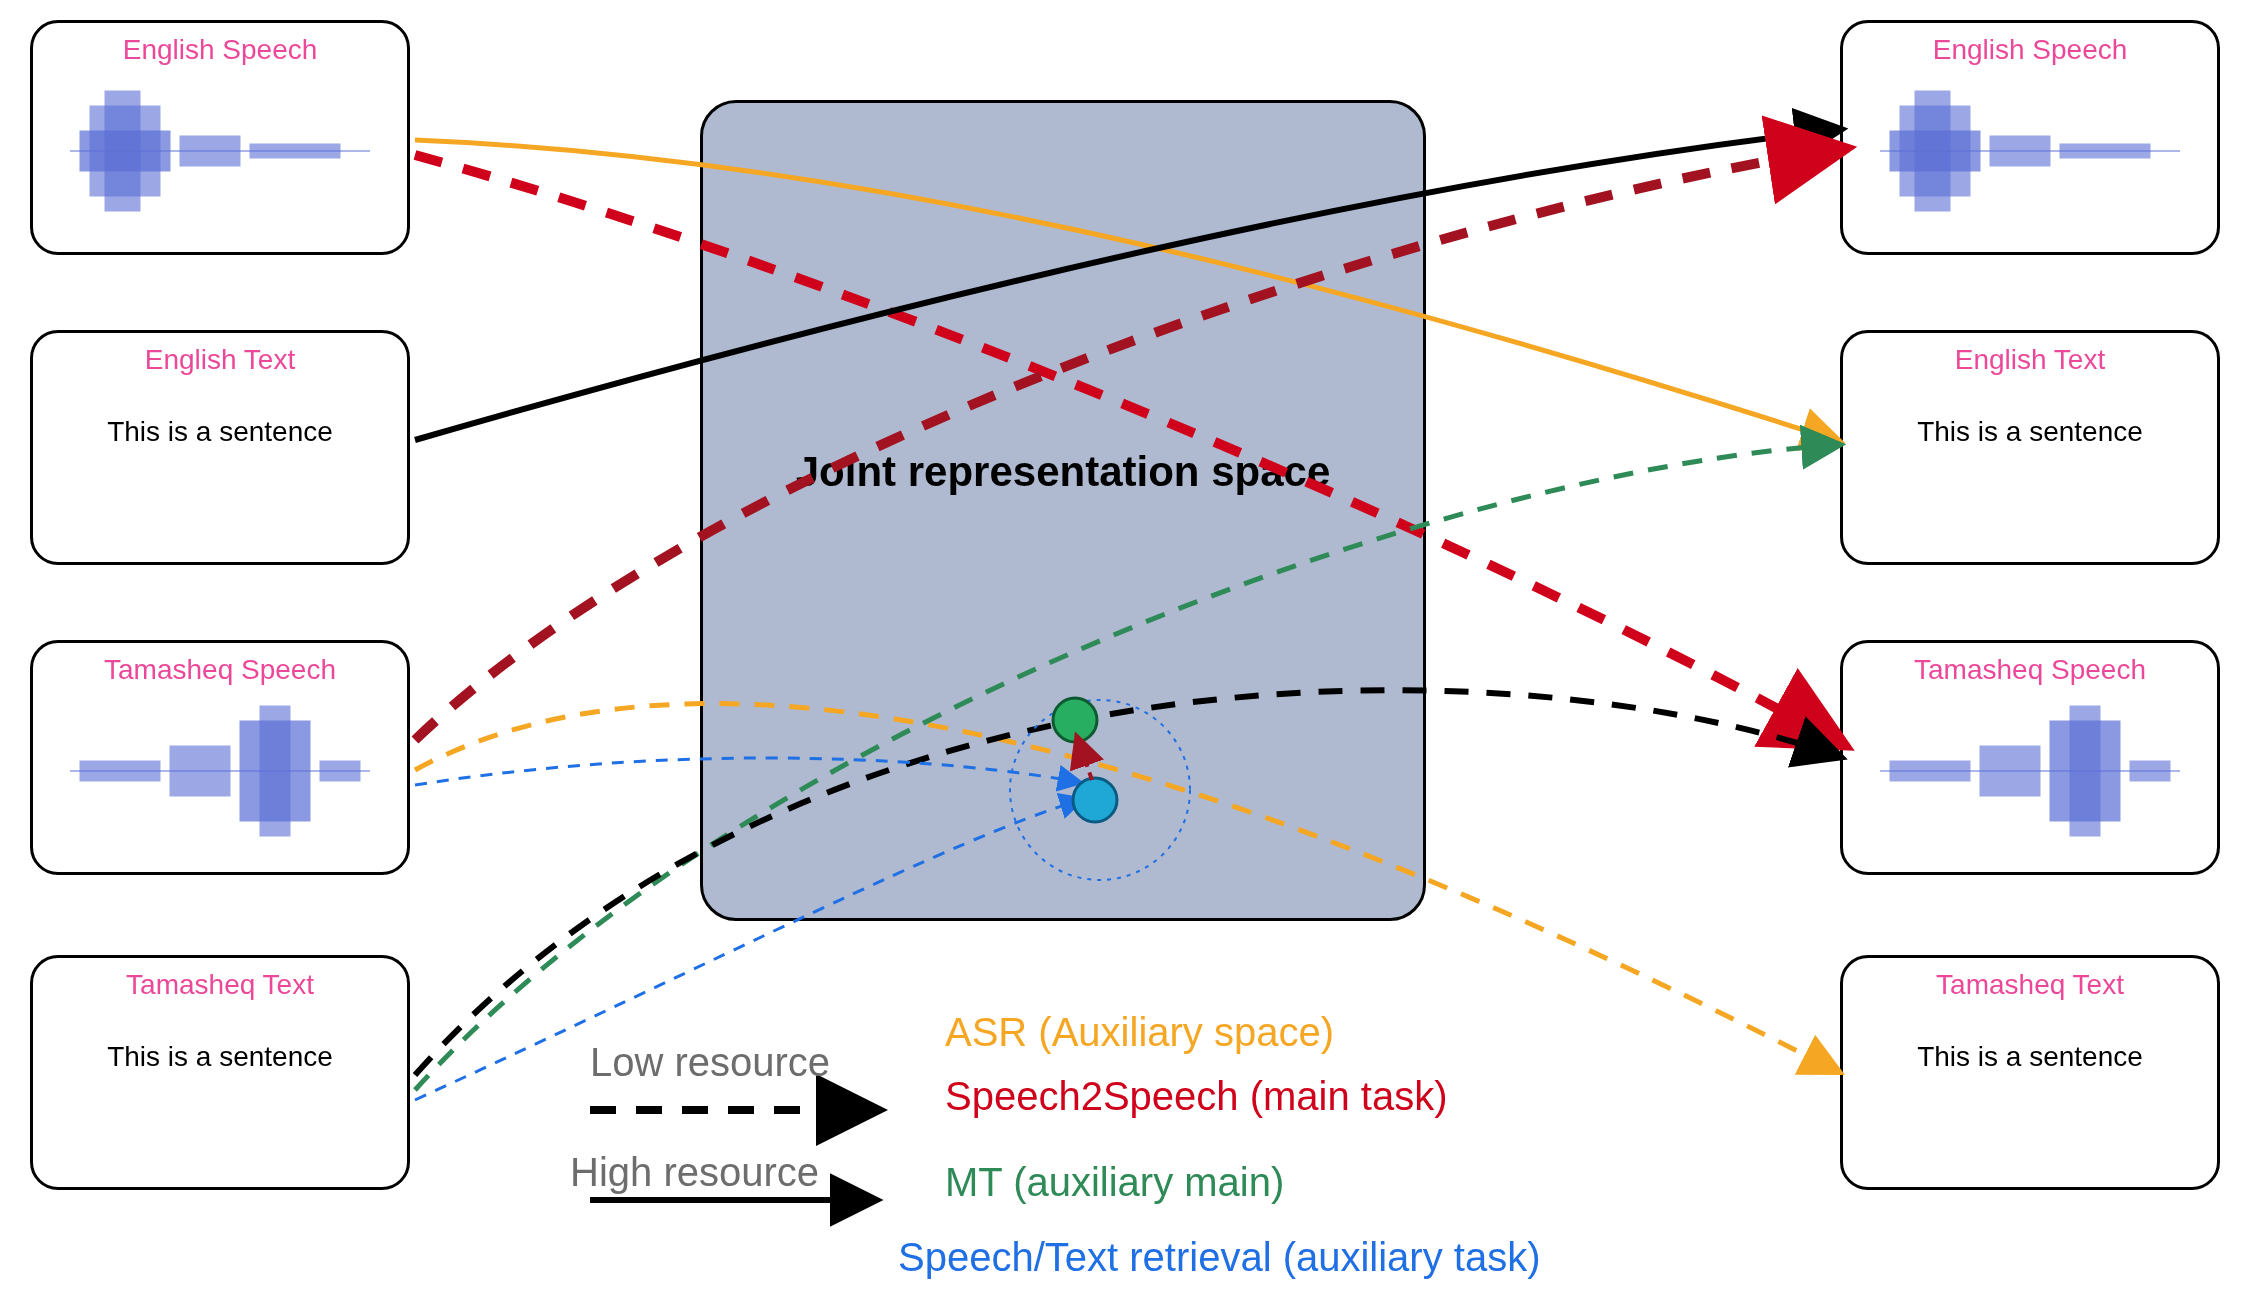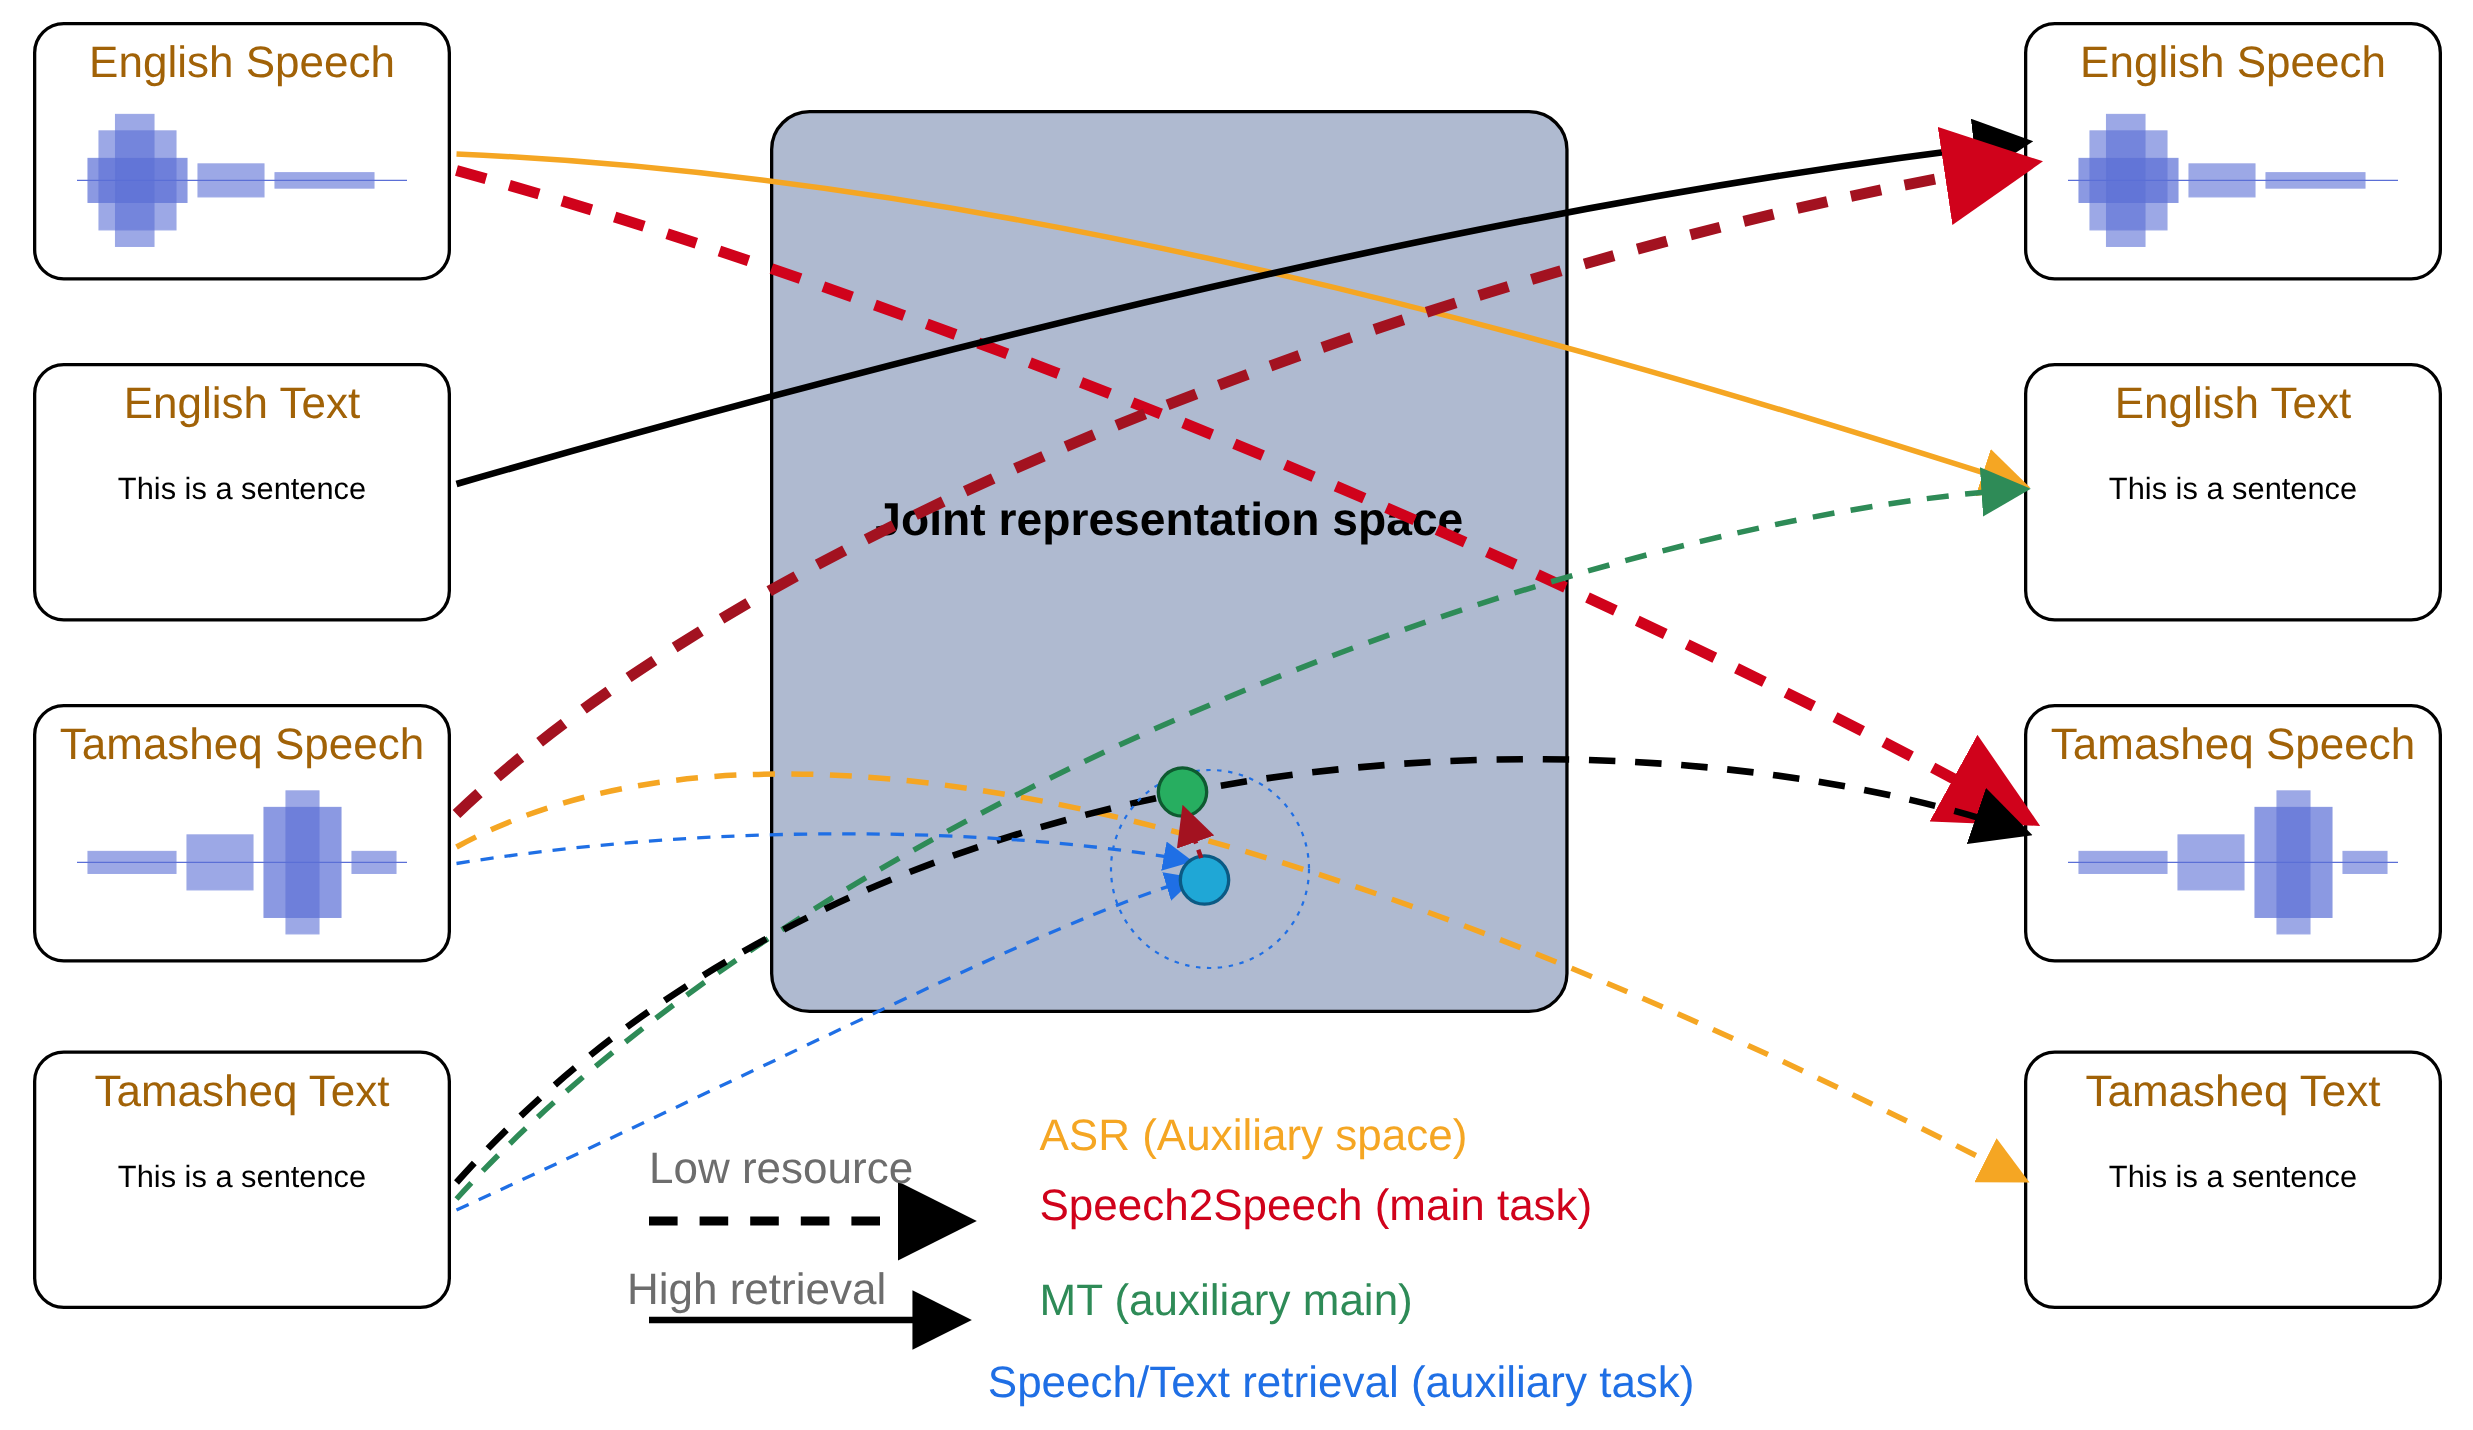--- a/index.html
+++ b/index.html
@@ -18,22 +18,22 @@
     background: #fff;
     text-align: center;
     display: flex;
     flex-direction: column;
     align-items: center;
     justify-content: flex-start;
     padding: 12px 10px 10px 10px;
     box-sizing: border-box;
   }
   .box .label {
-    font-size: 40px;
-    color: #a16207;
+    font-size: 28px;
+    color: #ec4899;
     line-height: 1.1;
   }
   .box .subtext {
     font-size: 28px;
     color: #000;
     margin-top: 40px;
   }
   .joint-box {
     position: absolute;
     border: 3px solid #000;
@@ -191,18 +191,18 @@
 
   <circle cx="1075" cy="720" r="22" fill="#27ae60" stroke="#0e5a30" stroke-width="3"></circle>
 
   <path d="M 1092 780 L 1078 740" stroke="#a31220" stroke-width="4" fill="none" stroke-dasharray="8 6" marker-end="url(#arrow-darkred)"></path>
 
   <path d="M 590 1110 L 870 1110" stroke="#000" stroke-width="8" fill="none" stroke-dasharray="26 20" marker-end="url(#arrow-black)"></path>
   <path d="M 590 1200 L 870 1200" stroke="#000" stroke-width="6" fill="none" marker-end="url(#arrow-black)"></path>
 </svg>
 
 <div class="legend-text" style="left:590px; top:1040px; color:#6d6d6d;">Low resource</div>
-<div class="legend-text" style="left:570px; top:1150px; color:#6d6d6d;">High retrieval</div>
+<div class="legend-text" style="left:570px; top:1150px; color:#6d6d6d;">High resource</div>
 
 <div class="legend-text" style="left:945px; top:1010px; color:#f5a623;">ASR (Auxiliary space)</div>
 <div class="legend-text" style="left:945px; top:1074px; color:#d0021b;">Speech2Speech (main task)</div>
 <div class="legend-text" style="left:945px; top:1160px; color:#2e8b57;">MT (auxiliary main)</div>
 <div class="legend-text" style="left:898px; top:1235px; color:#1f6fe5;">Speech/Text retrieval (auxiliary task)</div>
 
 </body></html>

